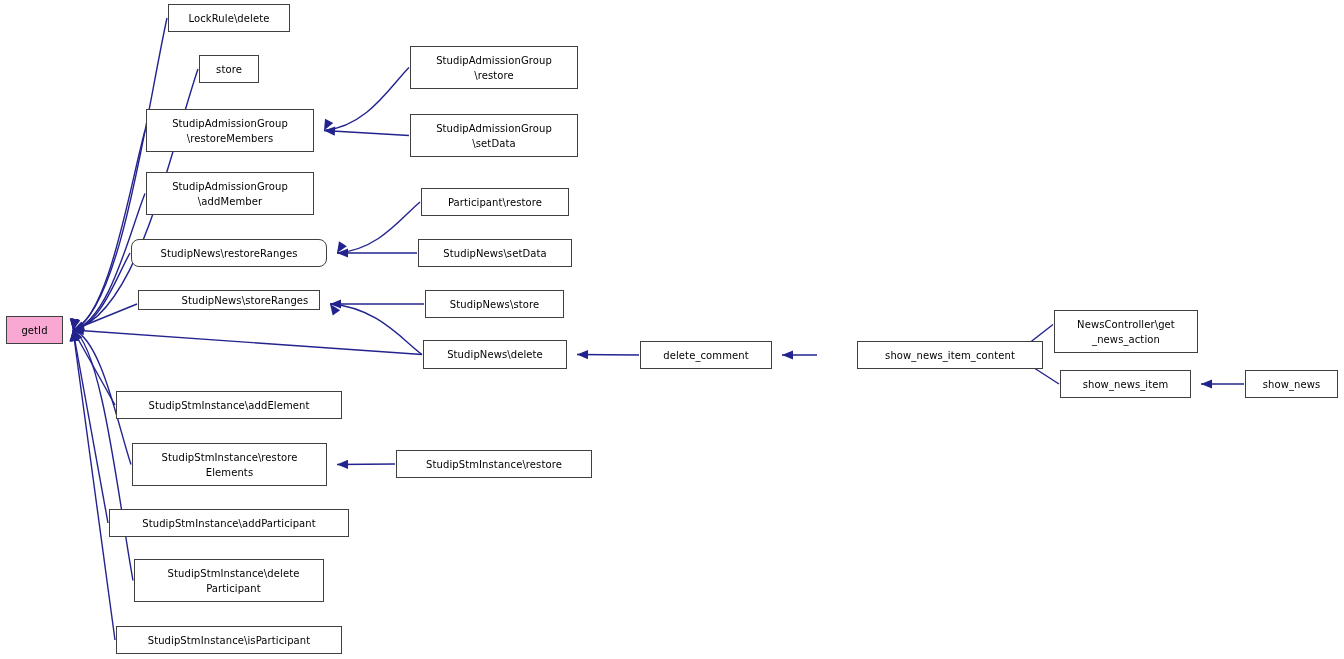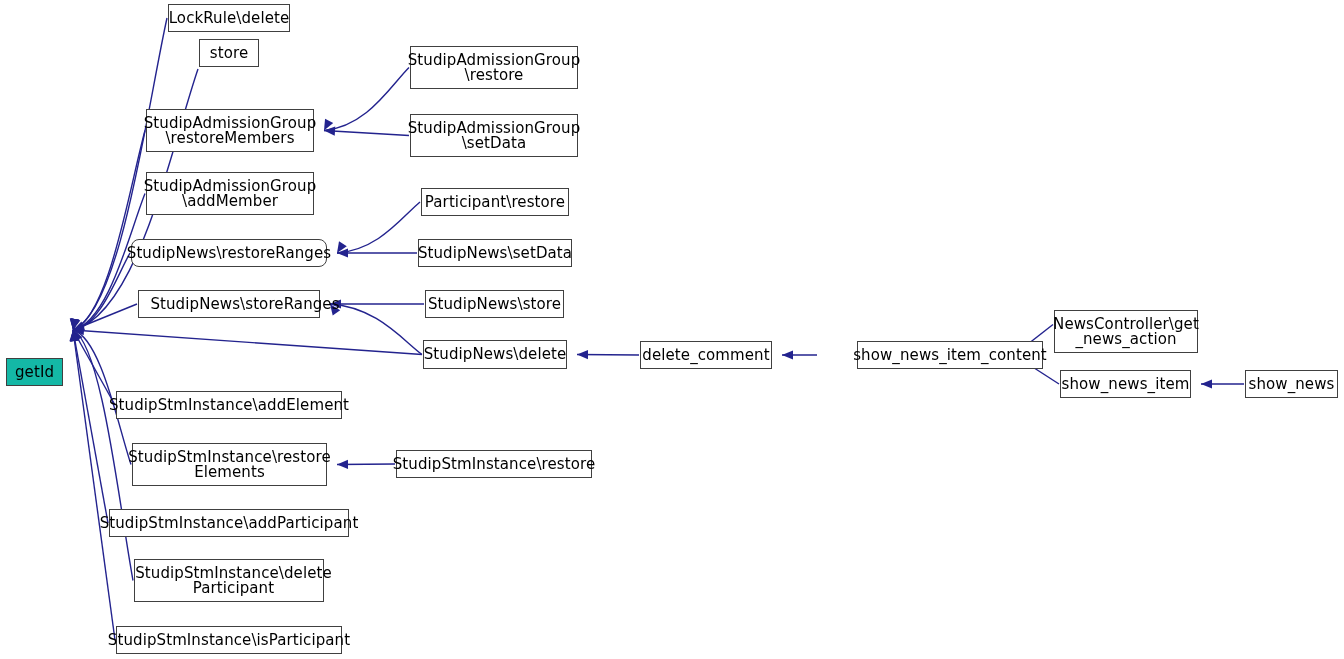--- a/index.html
+++ b/index.html
@@ -23,35 +23,34 @@
     width: 1344px;
     height: 659px;
     pointer-events: none;
   }
   .node {
     position: absolute;
     box-sizing: border-box;
     border: 1px solid #404040;
     background: #ffffff;
     color: #000000;
-    font-size: 15px;
+    font-size: 10px;
     line-height: 15px;
     display: flex;
     align-items: center;
     justify-content: center;
     text-align: center;
     white-space: pre-line;
     letter-spacing: 0.1px;
     z-index: 2;
     cursor: pointer;
   }
   .node.root {
-    background: #14b8a6;
+    background: #f9a8d4;
     border: 1px solid #404040;
-    margin-top: 42px;
   }
 </style>
 </head>
 <body>
 
 <div id="canvas">
   <svg id="edge-layer" viewBox="0 0 1344 659" width="1344" height="659" xmlns="http://www.w3.org/2000/svg">
       <g>
         <path d="M 167 18 C 146.4 111.60000000000002, 120.65 311.28, 73 330" fill="none" stroke="#23238e" stroke-width="1.4"></path>
         <polygon points="73,330 78.87488064613794,319.6247516948444 69.74010238624555,318.53121333584767" fill="#23238e"></polygon>
@@ -145,27 +144,27 @@
         <polygon points="1014,355 1020.7544552508857,364.8253414324278 1025.7381075211742,357.0920879095664" fill="#23238e"></polygon>
       </g>
       <g>
         <path d="M 1244 384 L 1201 384" fill="none" stroke="#23238e" stroke-width="1.4"></path>
         <polygon points="1201,384 1212,388.6 1212,379.4" fill="#23238e"></polygon>
       </g>
     </svg>
   <div id="node-layer">
       <div class="node root" style="left: 6px; top: 316px; width: 57px; height: 28px;">getId</div>
       <div class="node" style="left: 168px; top: 4px; width: 122px; height: 28px;">LockRule\delete</div>
-      <div class="node" style="left: 199px; top: 39px; width: 60px; height: 28px;">store</div>
+      <div class="node" style="left: 199px; top: 55px; width: 60px; height: 28px;">store</div>
       <div class="node" style="left: 146px; top: 109px; width: 168px; height: 43px;">StudipAdmissionGroup
 \restoreMembers</div>
       <div class="node" style="left: 146px; top: 172px; width: 168px; height: 43px;">StudipAdmissionGroup
 \addMember</div>
       <div class="node" style="left: 131px; top: 239px; width: 196px; height: 28px; border-radius: 8px;">StudipNews\restoreRanges</div>
-      <div class="node" style="left: 138px; top: 290px; width: 182px; height: 28px; padding-left: 32px;">StudipNews\storeRanges</div>
+      <div class="node" style="left: 138px; top: 290px; width: 182px; height: 20px; padding-left: 32px;">StudipNews\storeRanges</div>
       <div class="node" style="left: 116px; top: 391px; width: 226px; height: 28px;">StudipStmInstance\addElement</div>
       <div class="node" style="left: 132px; top: 443px; width: 195px; height: 43px;">StudipStmInstance\restore
 Elements</div>
       <div class="node" style="left: 109px; top: 509px; width: 240px; height: 28px;">StudipStmInstance\addParticipant</div>
       <div class="node" style="left: 134px; top: 559px; width: 190px; height: 43px; padding-left: 9px;">StudipStmInstance\delete
 Participant</div>
       <div class="node" style="left: 116px; top: 626px; width: 226px; height: 28px;">StudipStmInstance\isParticipant</div>
       <div class="node" style="left: 410px; top: 46px; width: 168px; height: 43px;">StudipAdmissionGroup
 \restore</div>
       <div class="node" style="left: 410px; top: 114px; width: 168px; height: 43px;">StudipAdmissionGroup

